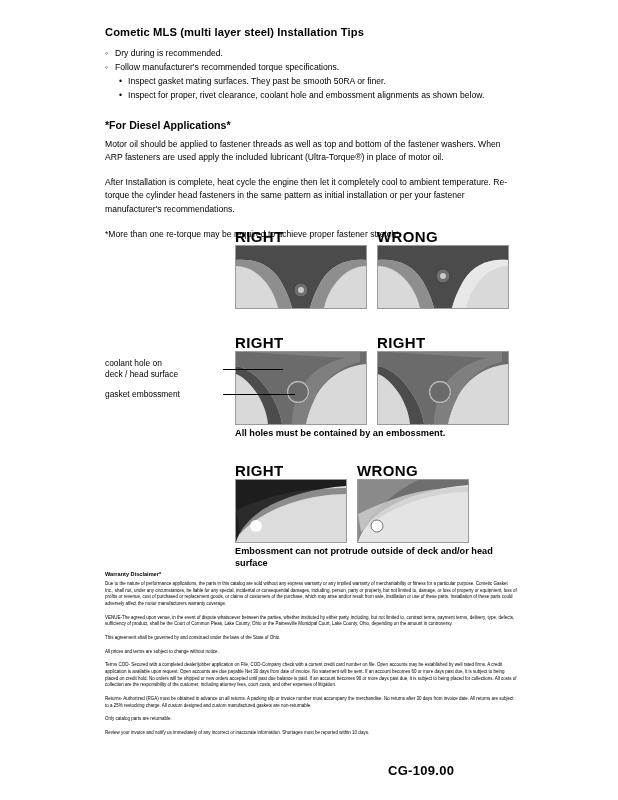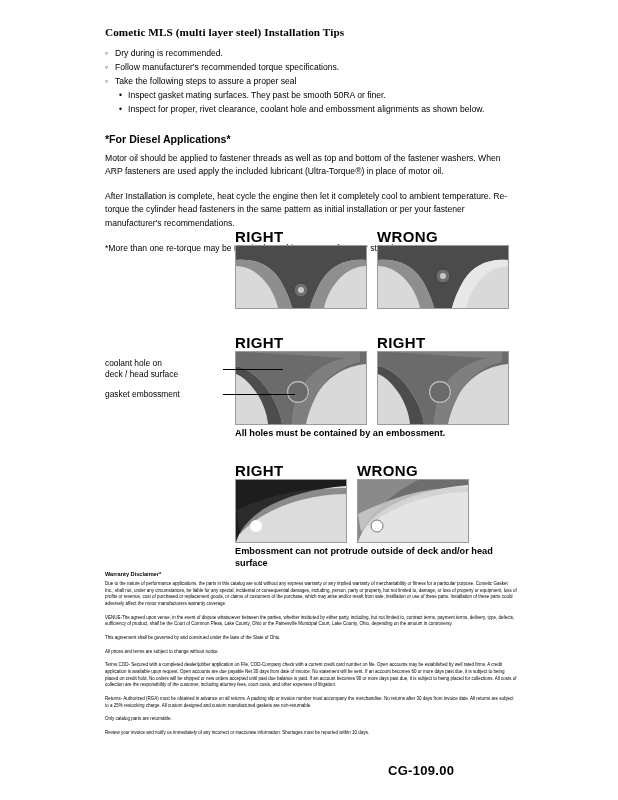--- a/index.html
+++ b/index.html
@@ -26,21 +26,20 @@
     position: absolute;
     left: 105px;
     top: 26px;
     width: 420px;
   }
   h1.title {
     font-size: 11.2px;
     font-weight: bold;
     margin: 0 0 9px 0;
     letter-spacing: 0.1px;
-    font-family: Liberation Serif, serif;
   }
   .bullet-list {
     margin: 0;
     padding: 0;
     list-style: none;
   }
   .bullet-list li {
     font-size: 8.6px;
     line-height: 1.62;
     position: relative;
@@ -164,21 +163,20 @@
 <body>
 
 <div class="page">
 
   <div class="content">
     <h1 class="title">Cometic MLS (multi layer steel) Installation Tips</h1>
 
     <ul class="bullet-list">
       <li>Dry during is recommended.</li>
       <li>Follow manufacturer's recommended torque specifications.</li>
-      <li>Take the following steps to assure a proper seal</li>
     </ul>
     <ul class="sub-list">
       <li>Inspect gasket mating surfaces.  They past be smooth 50RA or finer.</li>
       <li>Inspect for proper, rivet clearance, coolant hole and embossment alignments as shown below.</li>
     </ul>
 
     <h2 class="subtitle">*For Diesel Applications*</h2>
     <p class="para">Motor oil should be applied to fastener threads as well as top and bottom of the fastener washers. When ARP fasteners are used apply the included lubricant (Ultra-Torque®) in place of motor oil.</p>
     <p class="para">After Installation is complete, heat cycle the engine then let it completely cool to ambient temperature. Re-torque the cylinder head fasteners in the same pattern as initial installation or per your fastener manufacturer's recommendations.</p>
     <p class="para tight">*More than one re-torque may be required to achieve proper fastener stretch*</p>

